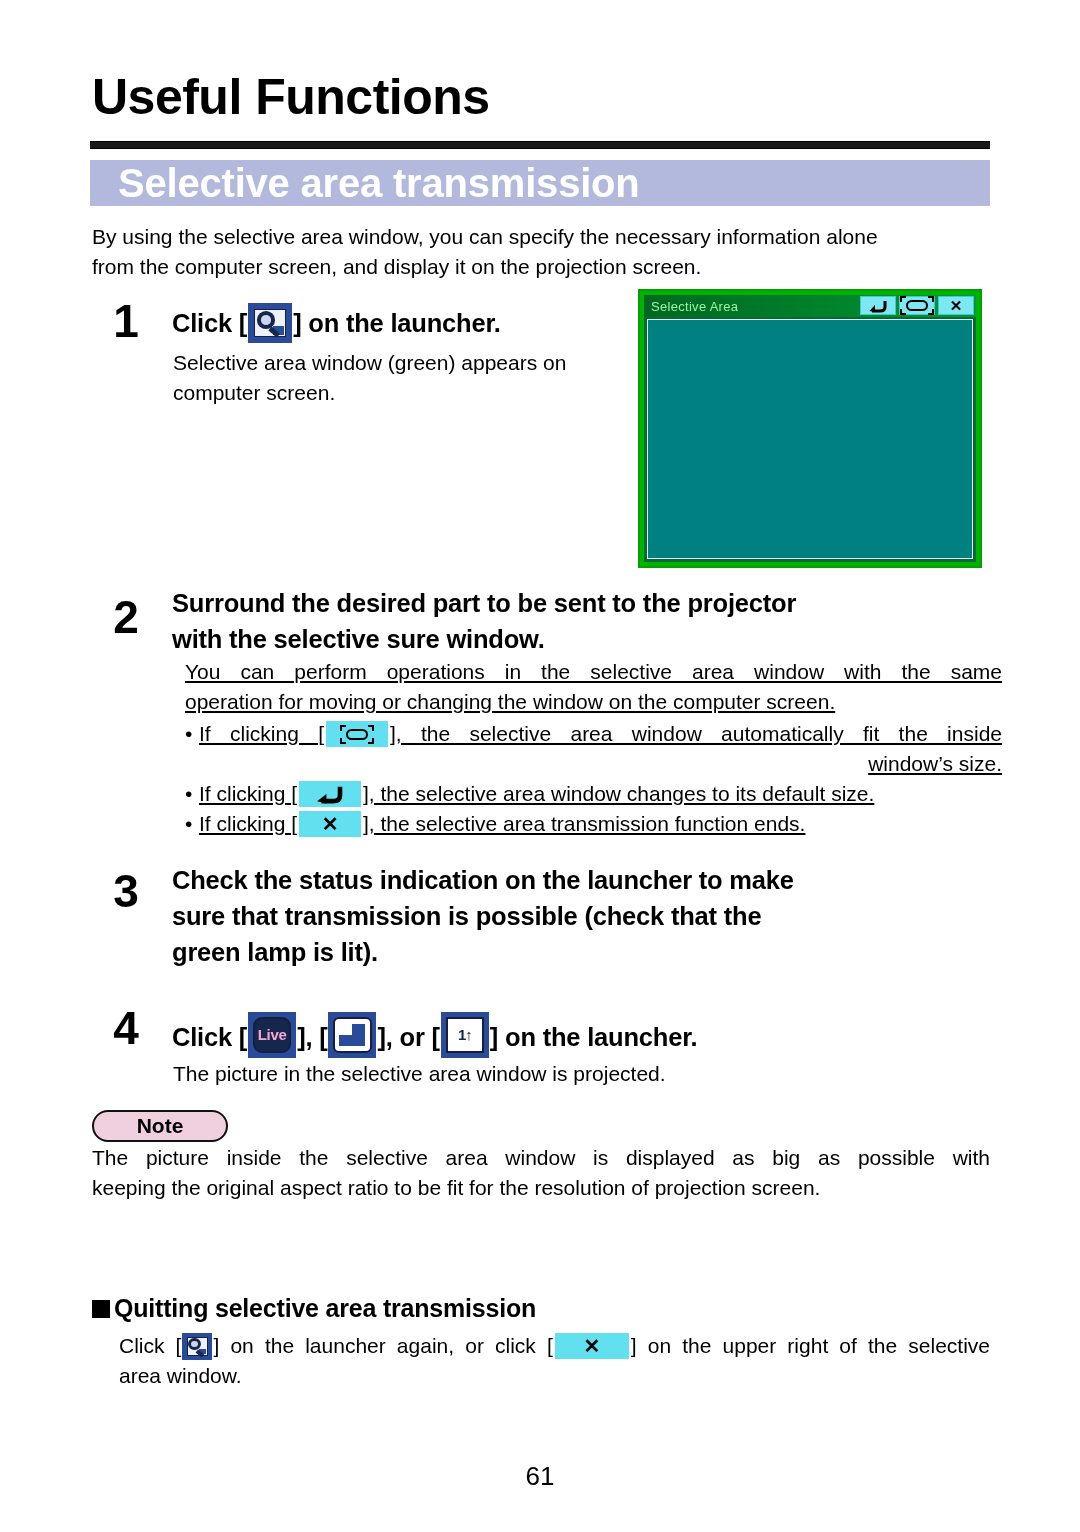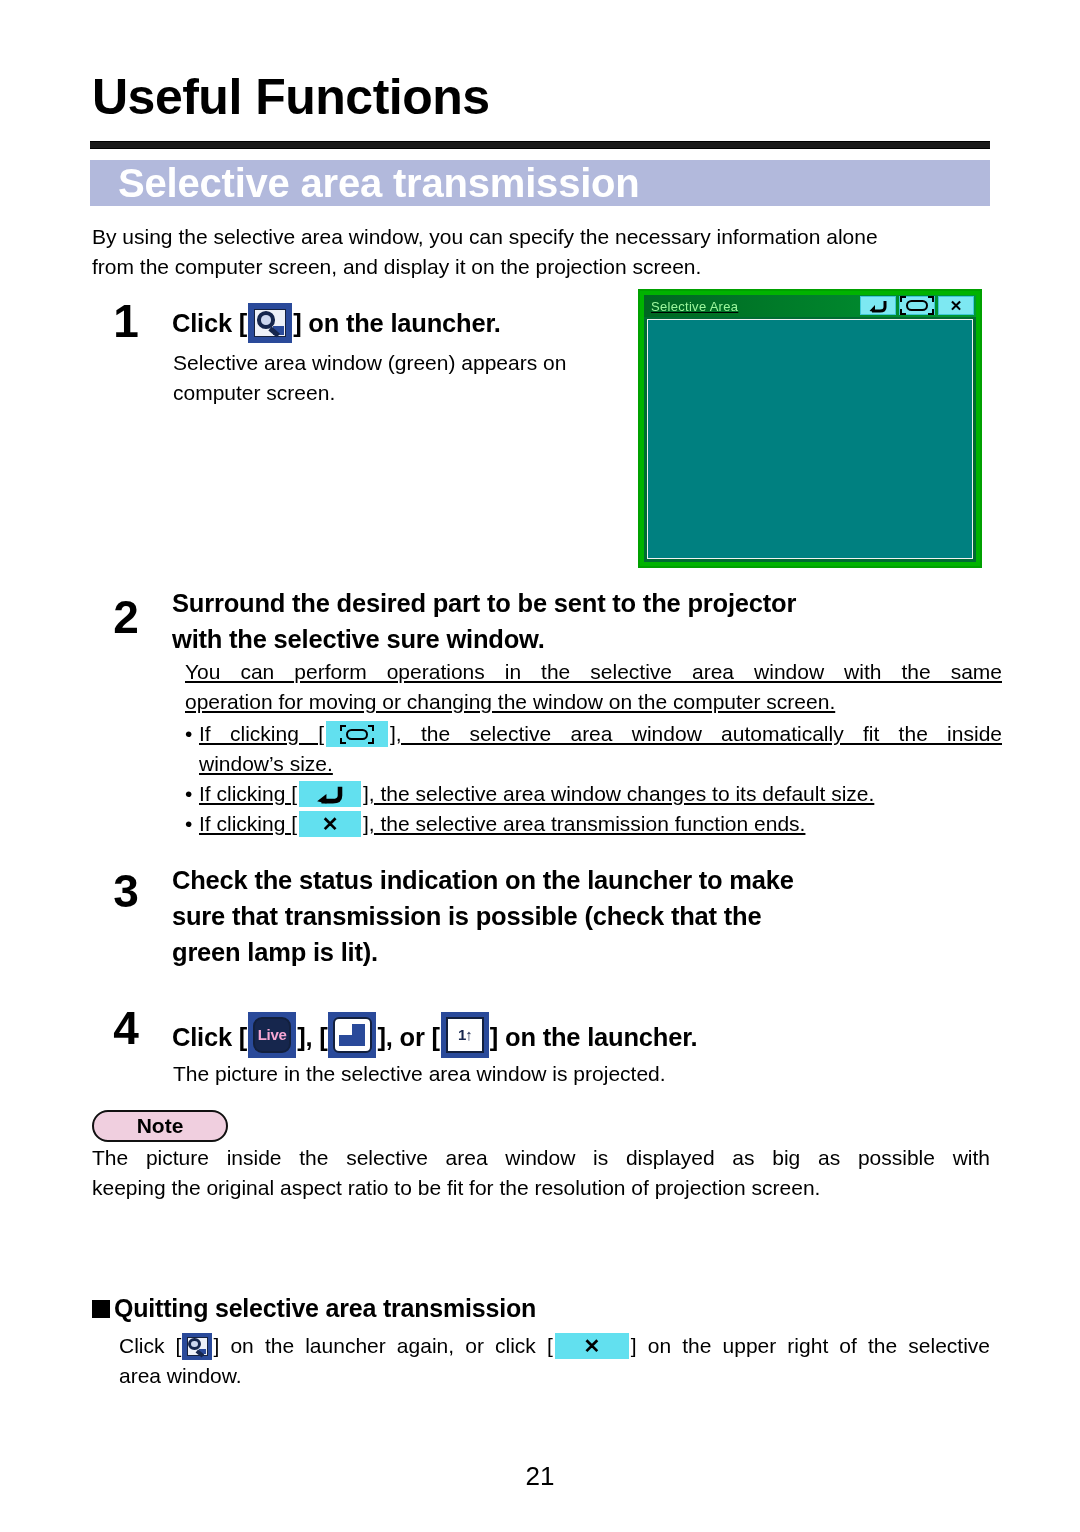--- a/index.html
+++ b/index.html
@@ -257,21 +257,20 @@
     width: 100%;
     height: 100%;
     background: #006b33;
   }
   .sa-titlebar {
     position: relative;
     height: 22px;
     background: linear-gradient(to right, #006622, #009933);
     display: flex;
     align-items: center;
-    text-decoration: underline;
   }
   .sa-title {
     font-size: 13px;
     color: #9ef79e;
     padding-left: 7px;
     font-family: "Liberation Sans", sans-serif;
     letter-spacing: 0.3px;
     white-space: nowrap;
   }
   .sa-btns {
@@ -433,21 +432,21 @@
             <span class="fitglyph">
               <i class="tl"></i>
               <i class="tr"></i>
               <i class="bl"></i>
               <i class="br"></i>
               <span class="rr"></span>
             </span>
           </span>
       </span><span>], the selective area window automatically fit the inside</span>
     </div>
-    <div style="padding-left:14px;">window’s size.</div>
+    <div style="padding-left:14px;text-align:right;">window’s size.</div>
 
     <div class="bullet-line">
       <span>If clicking [</span><span class="chip ic-cyan">
           <span class="glyph">
             <svg width="30" height="20" viewBox="0 0 20 14">
               <path d="M17 2 L17 8 Q17 12 12 12 L4 12" stroke="#000" stroke-width="3.2" fill="none"></path>
               <path d="M1 12 L7.5 7 L7.5 13.6 Z" fill="#000"></path>
             </svg>
           </span>
       </span><span>], the selective area window changes to its default size.</span>
@@ -508,15 +507,15 @@
           <span class="scr"></span>
           <span class="mag"></span>
           <span class="mag-h"></span>
       </span><span>] on the launcher again, or click [</span><span class="chip ic-cyan wide">
           <span class="glyph">✕</span>
       </span><span>] on the upper right of the selective</span>
     </div>
     <div>area window.</div>
   </div>
 
-  <div class="page-number">21</div>
+  <div class="page-number">61</div>
 
 </div>
 
 </body></html>

